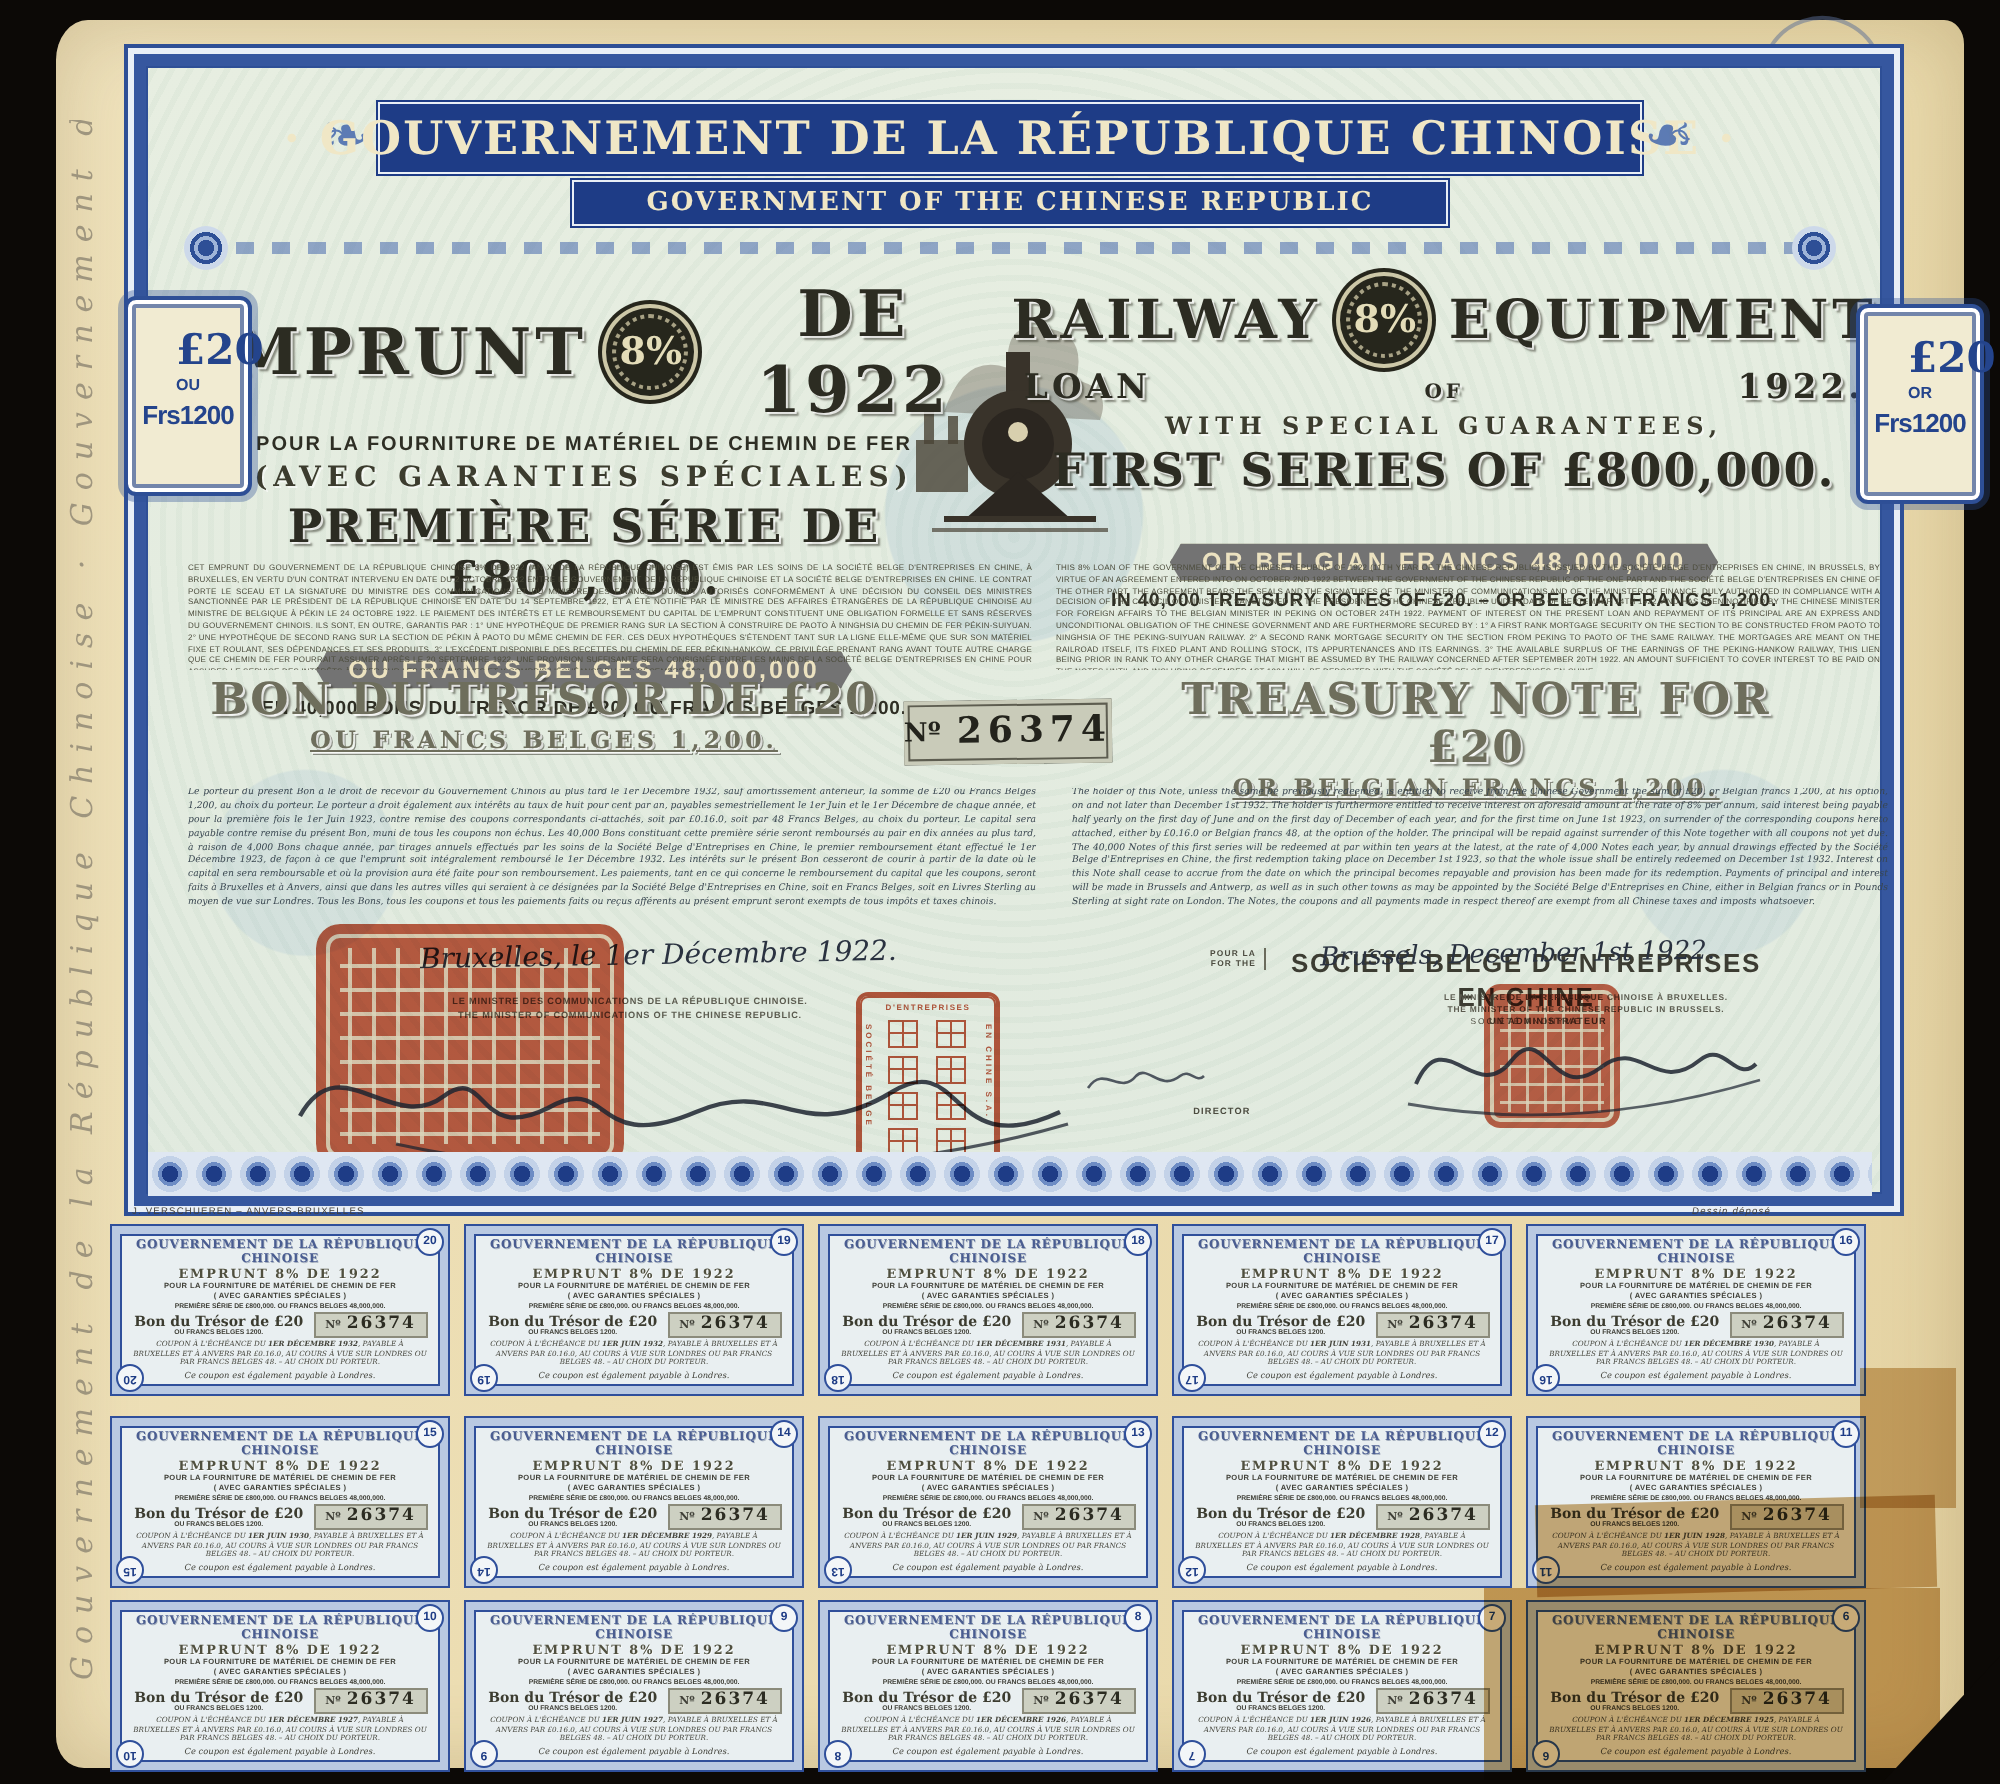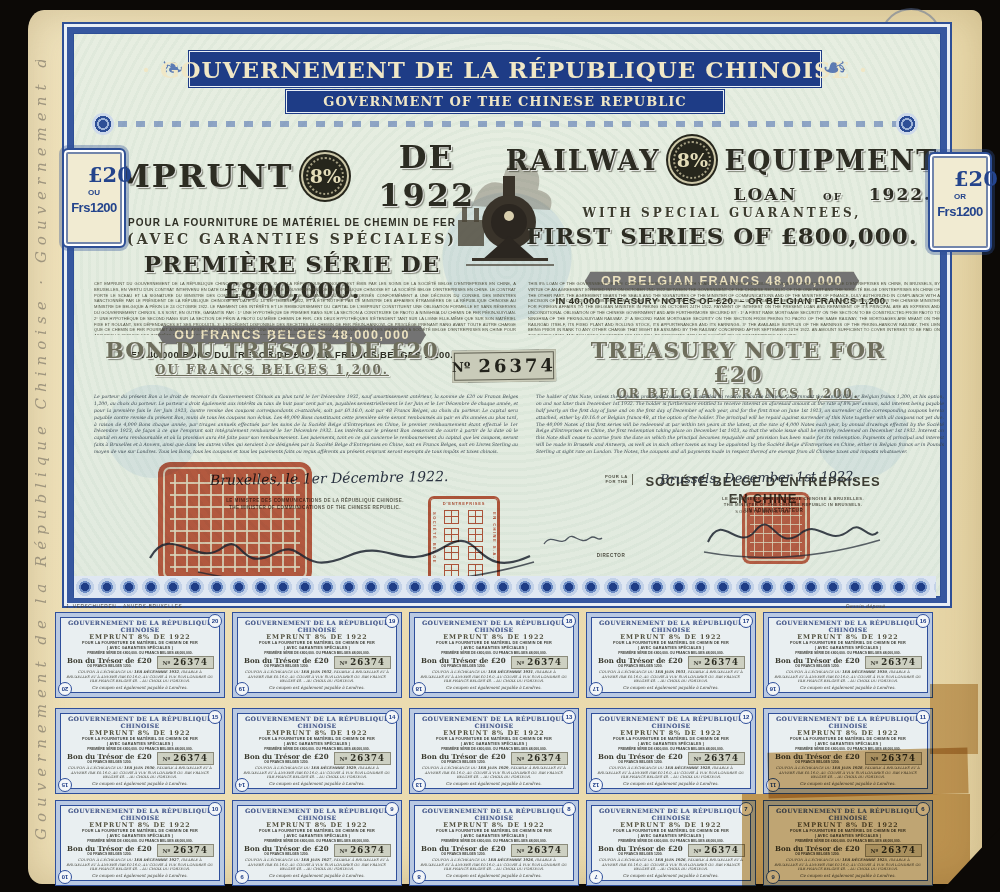--- a/index.html
+++ b/index.html
@@ -52,21 +52,21 @@
      box-shadow:0 0 0 2px #cdc8a8,0 0 0 4px #26261c;outline:2px dotted #a7a184;outline-offset:-5px;}
   .tsub{font:700 10px/1.2 "Liberation Sans",sans-serif;letter-spacing:1px;color:#2e2e24;margin-top:3px;}
   .tfancy{font:700 14px/1.2 "DejaVu Serif",serif;letter-spacing:3px;color:#3c3c2e;margin-top:2px;
      text-shadow:1px 1px 0 rgba(255,255,255,.6);}
   .tseries{font:700 23px/1.15 "DejaVu Serif",serif;letter-spacing:1px;margin-top:3px;
      text-shadow:1px 1px 0 rgba(255,255,255,.75),2px 2px 1px rgba(40,40,28,.5);}
   .dark-banner{display:inline-block;background:#737373;color:#ece2c0;margin-top:22px;
      font:700 12.5px/1 "Liberation Sans",sans-serif;letter-spacing:1.5px;padding:3px 16px;
      box-shadow:0 0 0 1px #77755e;clip-path:polygon(2% 0,98% 0,100% 50%,98% 100%,2% 100%,0 50%);}
   .tnotes{font:700 9.5px/1.2 "Liberation Sans",sans-serif;letter-spacing:.4px;color:#2e2e24;margin-top:5px;}
-  .loanrow{display:flex;align-items:baseline;justify-content:flex-end;gap:26px;margin-top:2px;}
+  .loanrow{display:flex;align-items:baseline;justify-content:space-between;gap:26px;margin-top:2px;}
   
   .denom{position:absolute;width:64px;height:100px;background:#f1ebd2;text-align:center;color:#24448c;
      border:2px solid #2e4f96;border-radius:6px;padding-top:14px;box-sizing:border-box;
      box-shadow:inset 0 0 0 2px #fff,inset 0 0 0 4px rgba(46,79,150,.65),0 0 0 3px rgba(46,79,150,.35);}
   .denom .amount{font:700 21px/1 "DejaVu Serif",serif;padding-left:24px;}
   .denom .conj{font:700 8px/1 "Liberation Sans",sans-serif;margin:4px 0;}
   .denom .francs{font:700 13px/1 "Liberation Sans",sans-serif;letter-spacing:-.5px;}
   
   .cond{position:absolute;font:4px/1.45 "Liberation Sans",sans-serif;color:#4c4c3c;
      text-align:justify;letter-spacing:.1px;}

